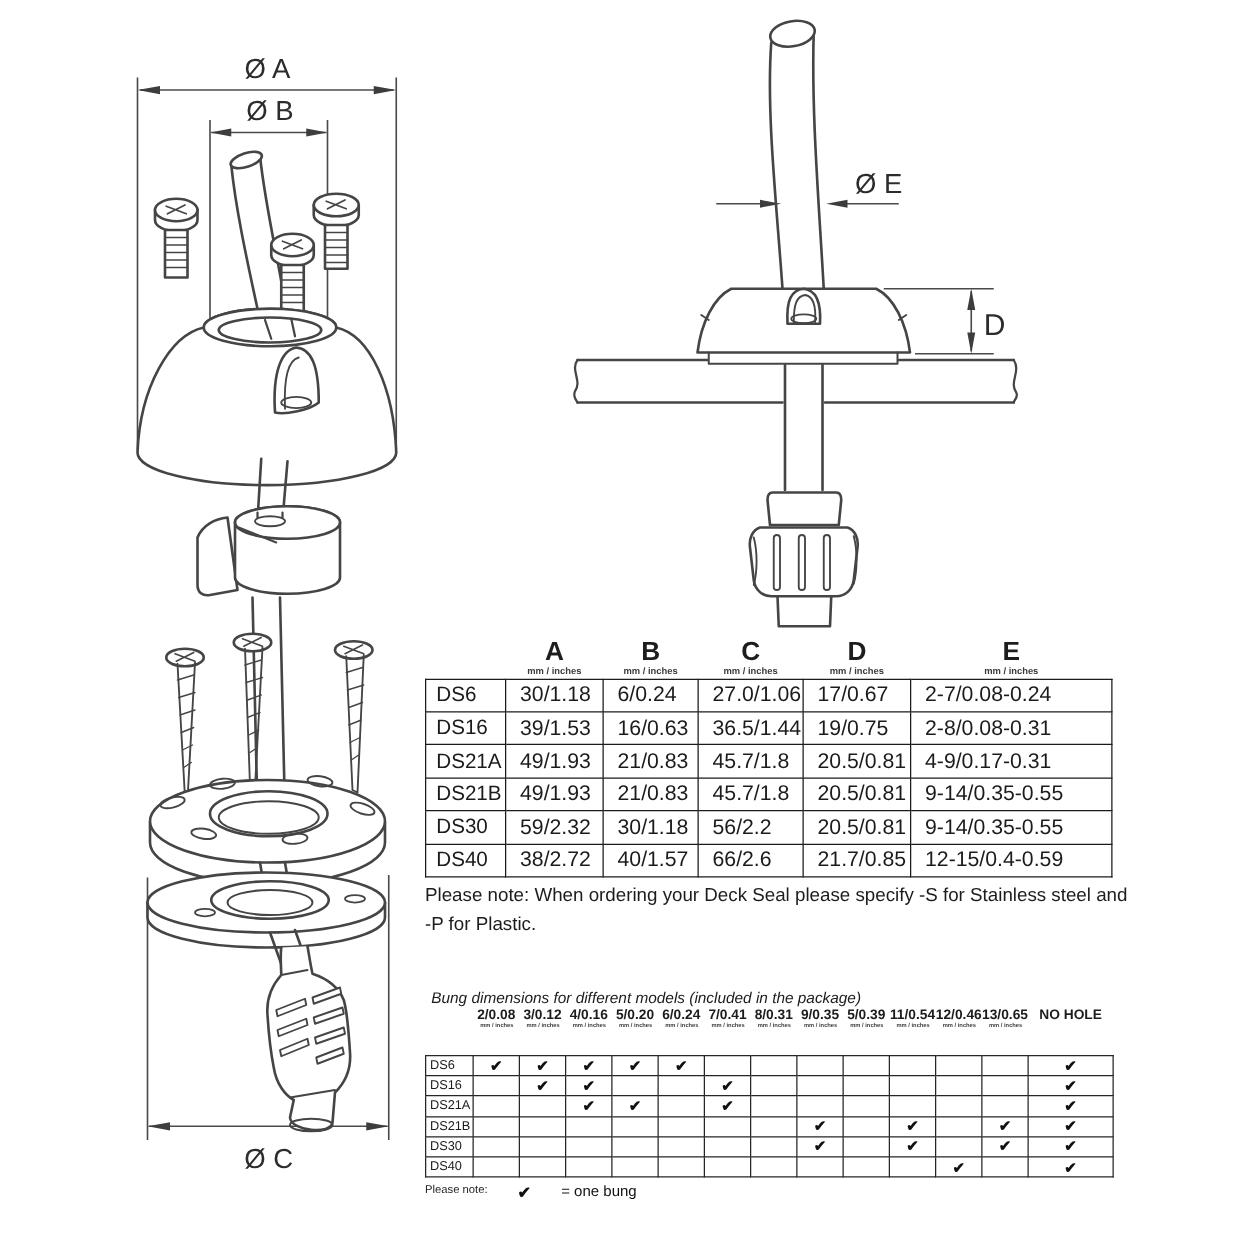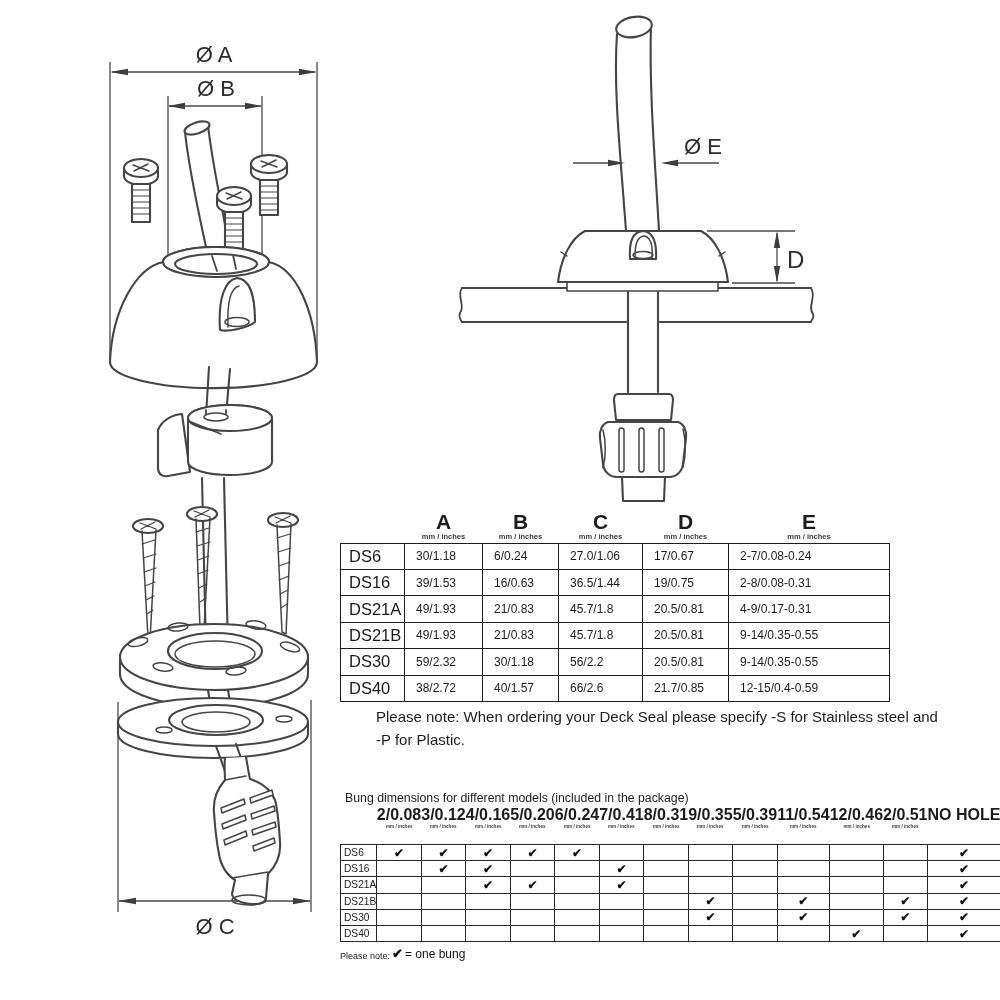--- a/index.html
+++ b/index.html
@@ -11,38 +11,38 @@
   svg text{font-family:"Liberation Sans", sans-serif;}
 
   
   #spec-table-wrap{left:340px;top:511px;}
   table{border-collapse:collapse;table-layout:fixed;}
   .sp-blank,.sp-h{border:none;background:transparent;}
   .sp-h{text-align:center;vertical-align:bottom;padding:0 0 2px 0;}
   .sp-letter{font-size:21px;line-height:1.05;color:#1d1d1d;}
   .sp-unit{font-size:7.5px;color:#3a3a3a;line-height:1;letter-spacing:0px;}
   .sp-model,.sp-val{
-    border:1.7px solid #1b1b1b;height:25.4px;font-size:12px;color:#1b1b1b;
+    border:1.7px solid #1b1b1b;height:25.4px;font-size:17px;color:#1b1b1b;
     padding:0 0 0 11px;white-space:nowrap;overflow:visible;text-align:left;
   }
   .sp-model{padding-left:8px;font-size:16.5px;}
 
   
-  #order-note{left:340px;top:706px;width:570px;font-size:15px;line-height:1.5;color:#1c1c1c;margin-left:36px;}
+  #order-note{left:340px;top:706px;width:570px;font-size:15px;line-height:1.5;color:#1c1c1c;}
 
   
-  #bung-title{left:345px;top:791px;font-size:12.3px;color:#1c1c1c;}
+  #bung-title{left:345px;top:791px;font-size:12.3px;color:#1c1c1c;font-style:italic;}
   #bung-table-wrap{left:340px;top:806px;}
   .bg-h{border:none;vertical-align:top;text-align:center;padding:0;height:38px;}
-  .bg-num{font-size:16px;line-height:1.15;color:#1c1c1c;white-space:nowrap;}
+  .bg-num{font-size:11px;line-height:1.15;color:#1c1c1c;white-space:nowrap;}
   .bg-unit{font-size:5px;color:#3c3c3c;line-height:1;transform:scale(.92);transform-origin:top center;}
   .bg-model,.bg-cell{border:1.4px solid #262626;height:15.2px;padding:0;}
   .bg-model{font-size:10.2px;padding-left:3px;text-align:left;color:#1c1c1c;white-space:nowrap;}
   .bg-cell{text-align:center;font-size:12px;font-weight:bold;line-height:1;color:#111;}
-  #bung-note{left:340px;top:946px;display:flex;align-items:flex-end;gap:2px;}
+  #bung-note{left:340px;top:946px;display:flex;align-items:flex-start;gap:24px;}
   #bung-note .pn{font-size:9px;color:#222;}
   #bung-note .ck{font-size:13px;font-weight:bold;color:#111;}
   #bung-note .eq{font-size:12px;color:#111;}
 </style>
 </head>
 <body>
 
 <svg class="abs" style="left:78px;top:10px" width="292" height="945" viewBox="0 0 292 945">
   <g stroke="#4a4a4a" stroke-width="1.3" fill="none">
 
@@ -391,21 +391,21 @@
           </th>
           <th class="bg-h">
             <div class="bg-num">11/0.54</div>
             <div class="bg-unit">mm / inches</div>
           </th>
           <th class="bg-h">
             <div class="bg-num">12/0.46</div>
             <div class="bg-unit">mm / inches</div>
           </th>
           <th class="bg-h">
-            <div class="bg-num">2/0.51</div>
+            <div class="bg-num">13/0.65</div>
             <div class="bg-unit">mm / inches</div>
           </th>
           <th class="bg-h">
             <div class="bg-num">NO HOLE</div>
           </th>
         </tr>
       </thead>
     <tbody>
         <tr>
           <td class="bg-model">DS6</td>

